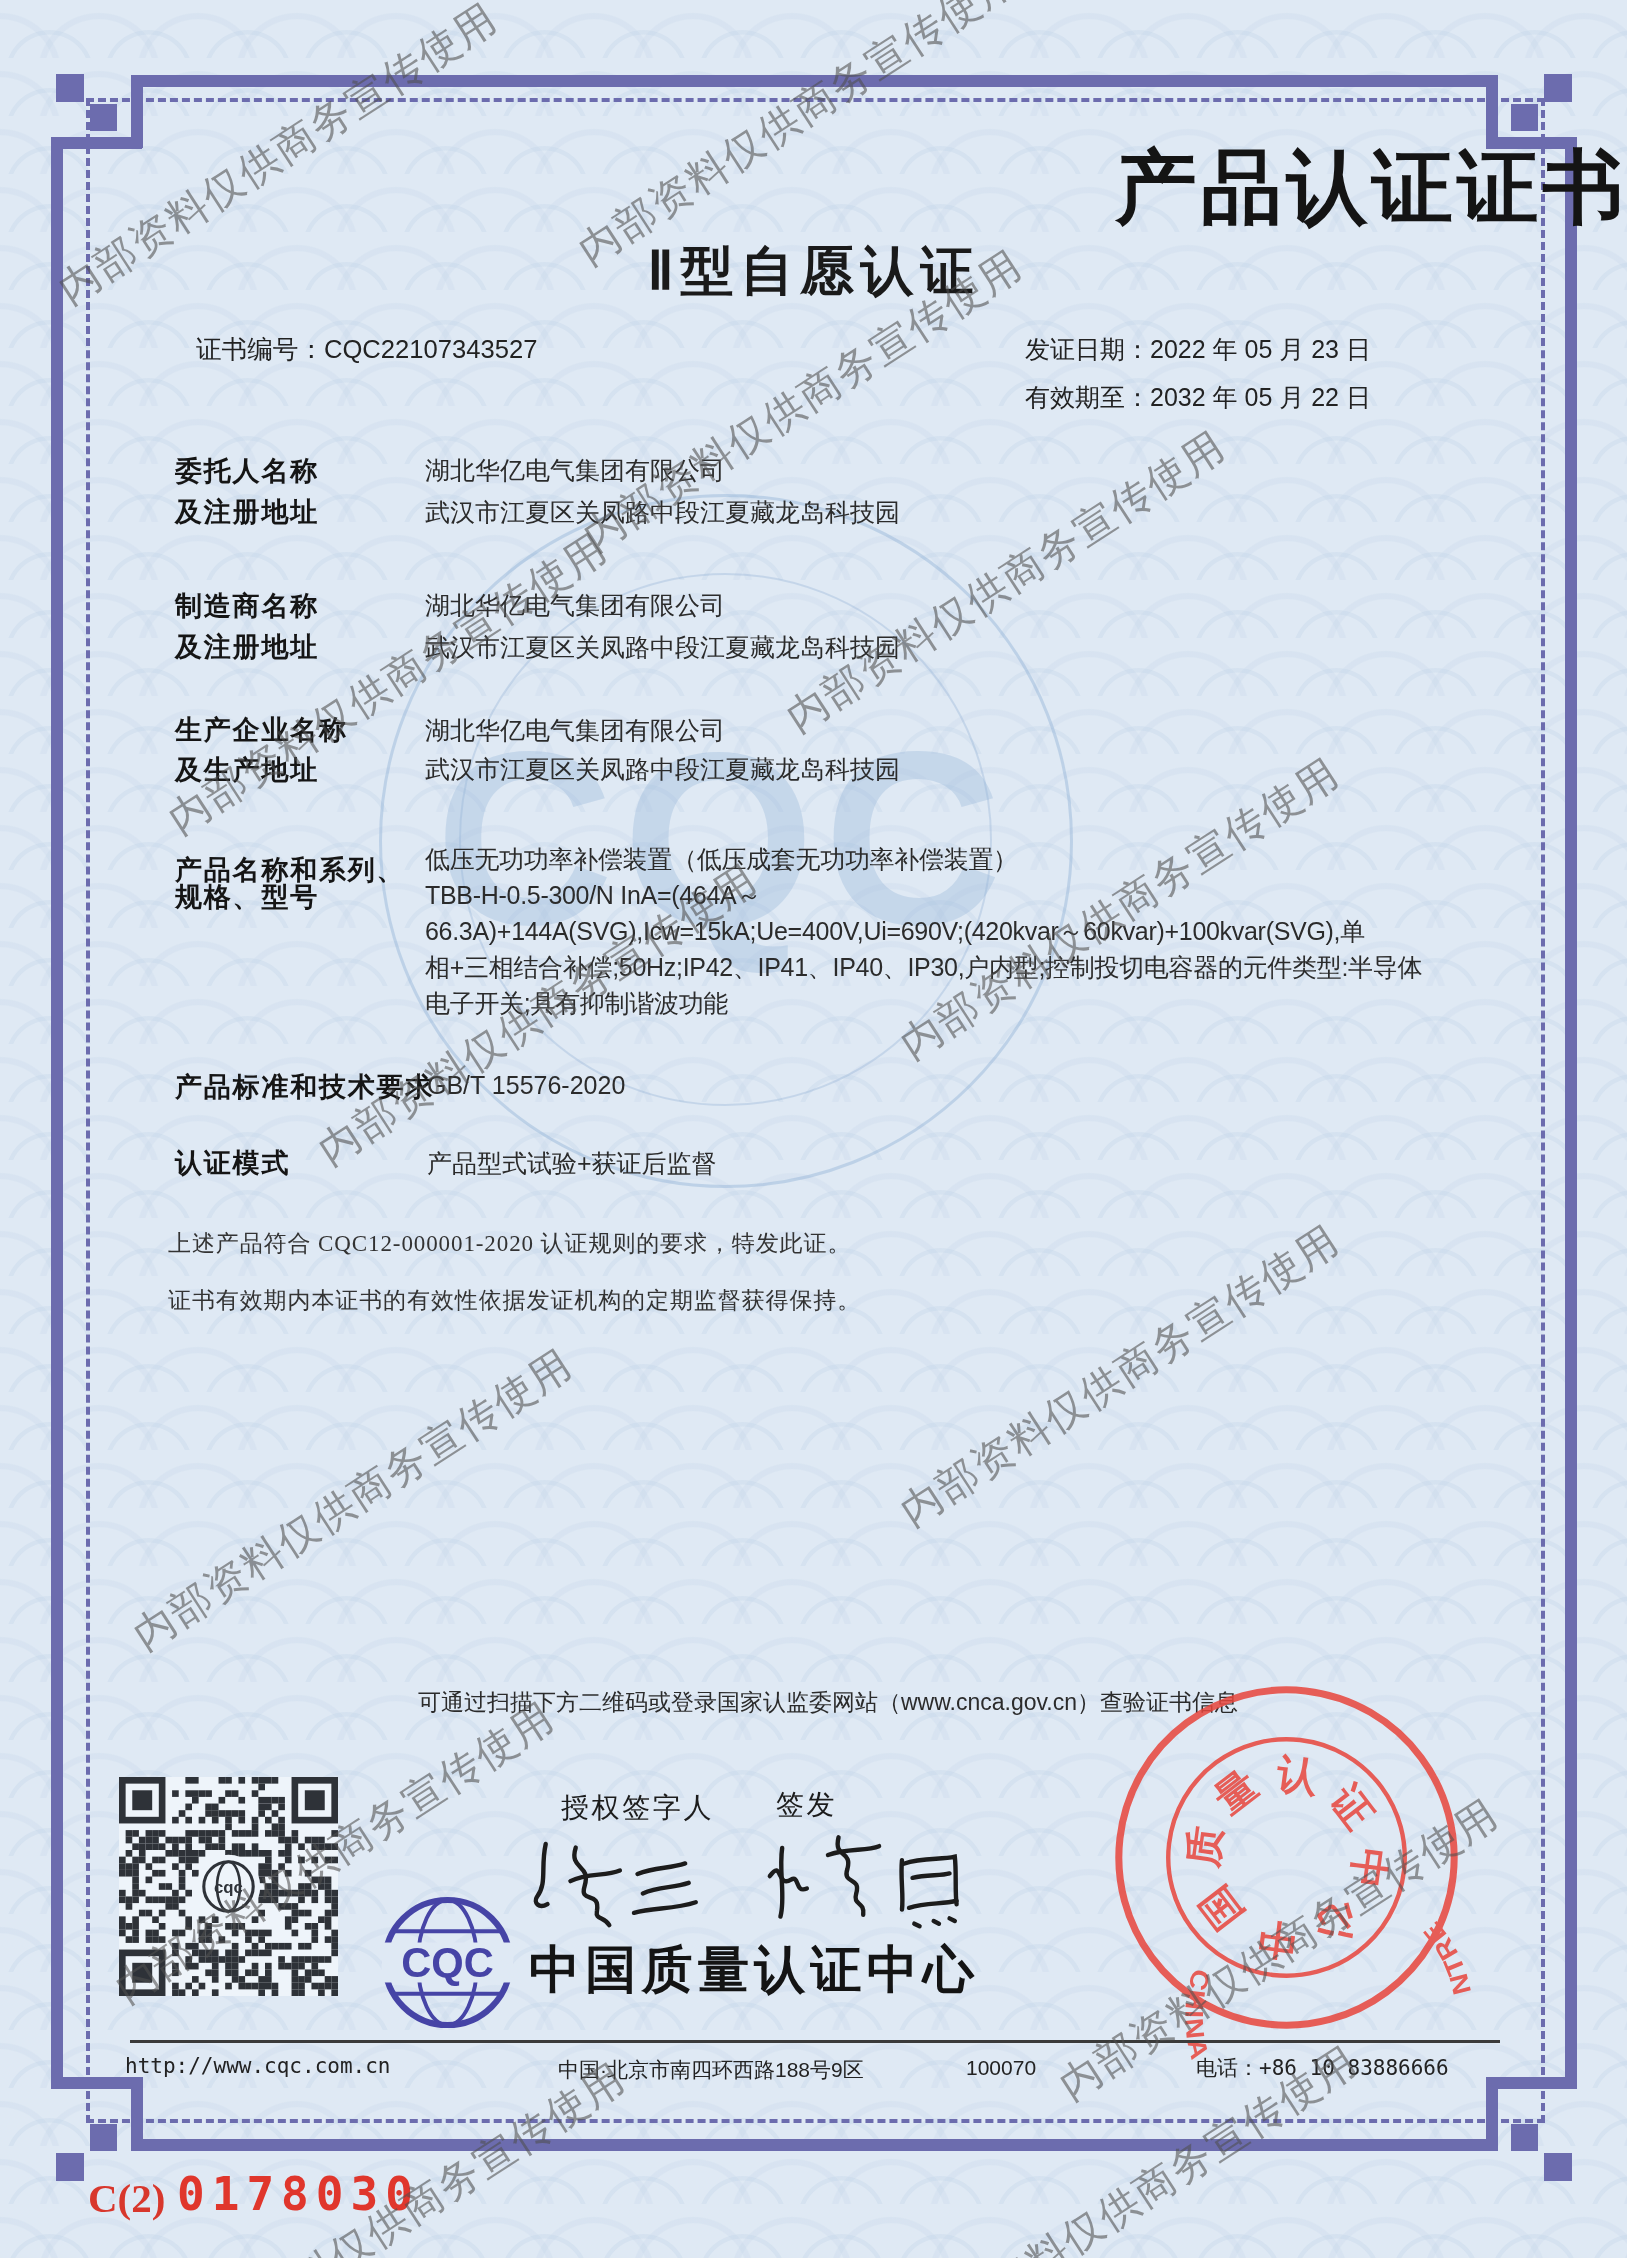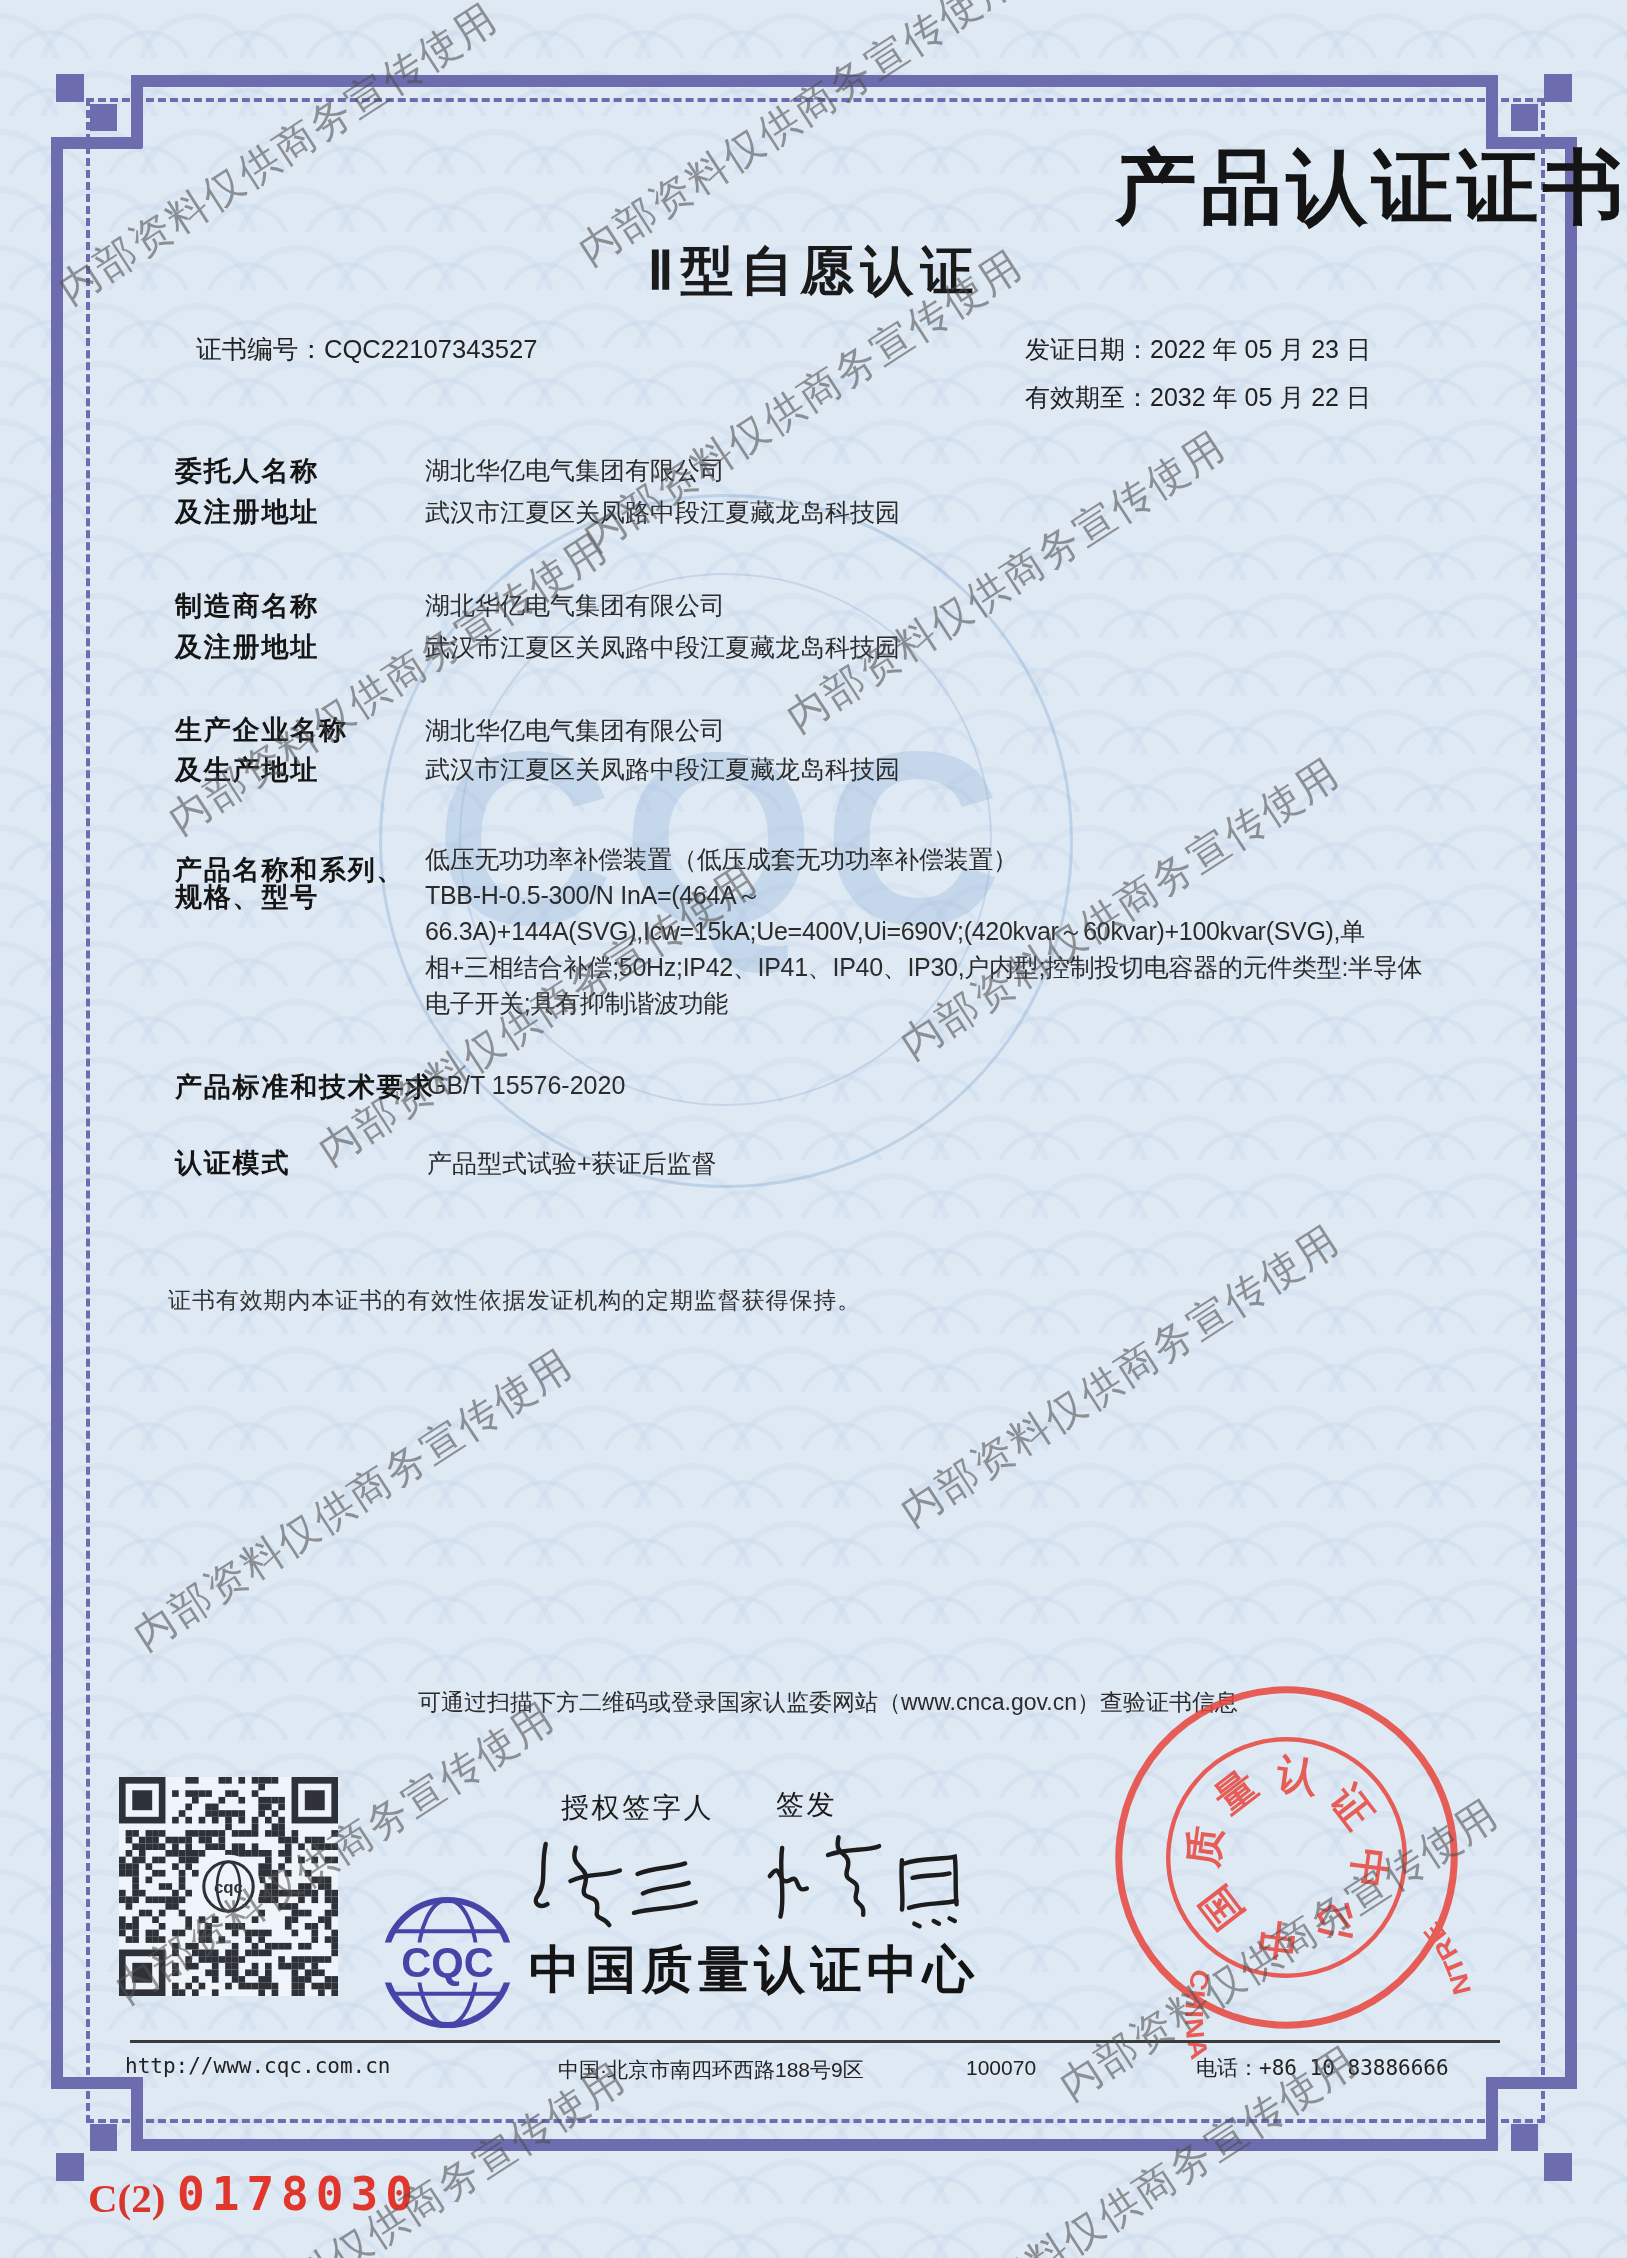--- a/index.html
+++ b/index.html
@@ -116,20 +116,21 @@
     <div class="specline">66.3A)+144A(SVG),Icw=15kA;Ue=400V,Ui=690V;(420kvar～60kvar)+100kvar(SVG),单</div>
     <div class="specline">相+三相结合补偿;50Hz;IP42、IP41、IP40、IP30,户内型;控制投切电容器的元件类型:半导体</div>
     <div class="specline">电子开关;具有抑制谐波功能</div>
   </div>
 
   <div class="abs lab" style="left:175px;top:1069px;">产品标准和技术要求</div>
   <div class="abs val" style="left:427px;top:1071px;">GB/T 15576-2020</div>
   <div class="abs lab" style="left:175px;top:1145px;">认证模式</div>
   <div class="abs val" style="left:427px;top:1147px;">产品型式试验+获证后监督</div>
 
+  <div class="abs stmt" style="left:168px;top:1228px;">上述产品符合 CQC12-000001-2020 认证规则的要求，特发此证。</div>
   <div class="abs note" style="left:418px;top:1687px;">可通过扫描下方二维码或登录国家认监委网站（www.cnca.gov.cn）查验证书信息</div>
 
   <div class="abs stmt" style="left:168px;top:1285px;">证书有效期内本证书的有效性依据发证机构的定期监督获得保持。</div>
 
   <div class="qrbox" id="qr-box"><svg width="219" height="219" viewBox="0 0 248 248">
         <rect x="0" y="0" width="248" height="248" fill="#eef4fa"></rect>
         <rect x="0" y="90.18181818181819" width="7.515151515151516" height="7.515151515151516" fill="#2e3238"></rect>
         <rect x="0" y="97.6969696969697" width="7.515151515151516" height="7.515151515151516" fill="#2e3238"></rect>
         <rect x="0" y="105.21212121212122" width="7.515151515151516" height="7.515151515151516" fill="#2e3238"></rect>
         <rect x="0" y="127.75757575757576" width="7.515151515151516" height="7.515151515151516" fill="#2e3238"></rect>

